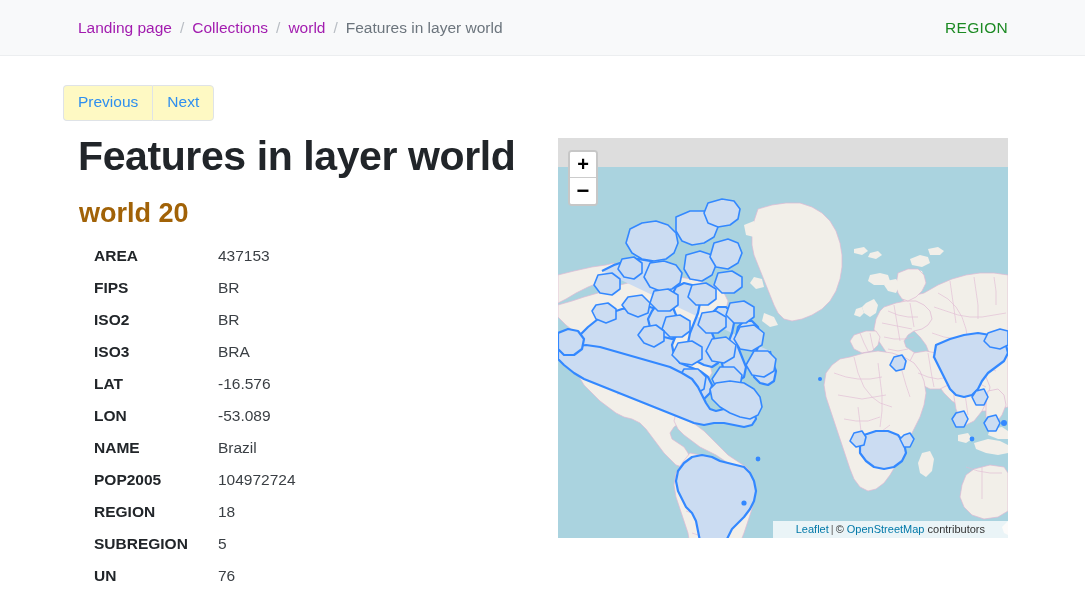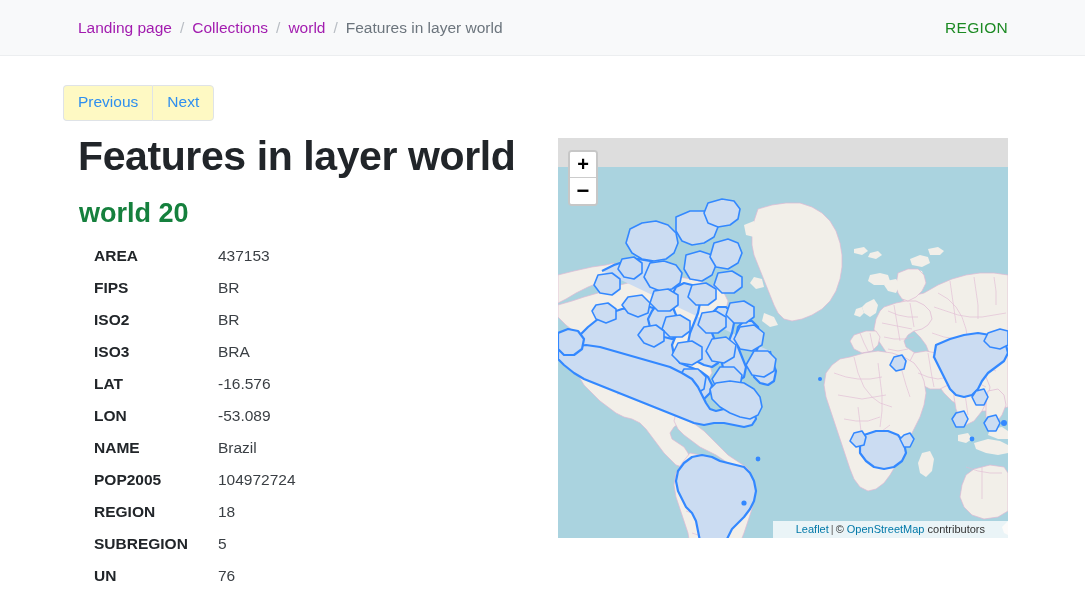--- a/index.html
+++ b/index.html
@@ -81,21 +81,21 @@
     font-weight: bold;
     color: #212529;
     letter-spacing: -.4px;
     line-height: 1;
   }
   .feature-title {
     position: absolute; left: 79px; top: 80px;
     margin: 0;
     font-size: 27px;
     font-weight: bold;
-    color: #15803d;
+    color: #a16207;
     line-height: 1;
   }
 
   
   .props {
     position: absolute; left: 94px; top: 120px;
     border-collapse: collapse;
     width: 400px;
   }
   .props td {

